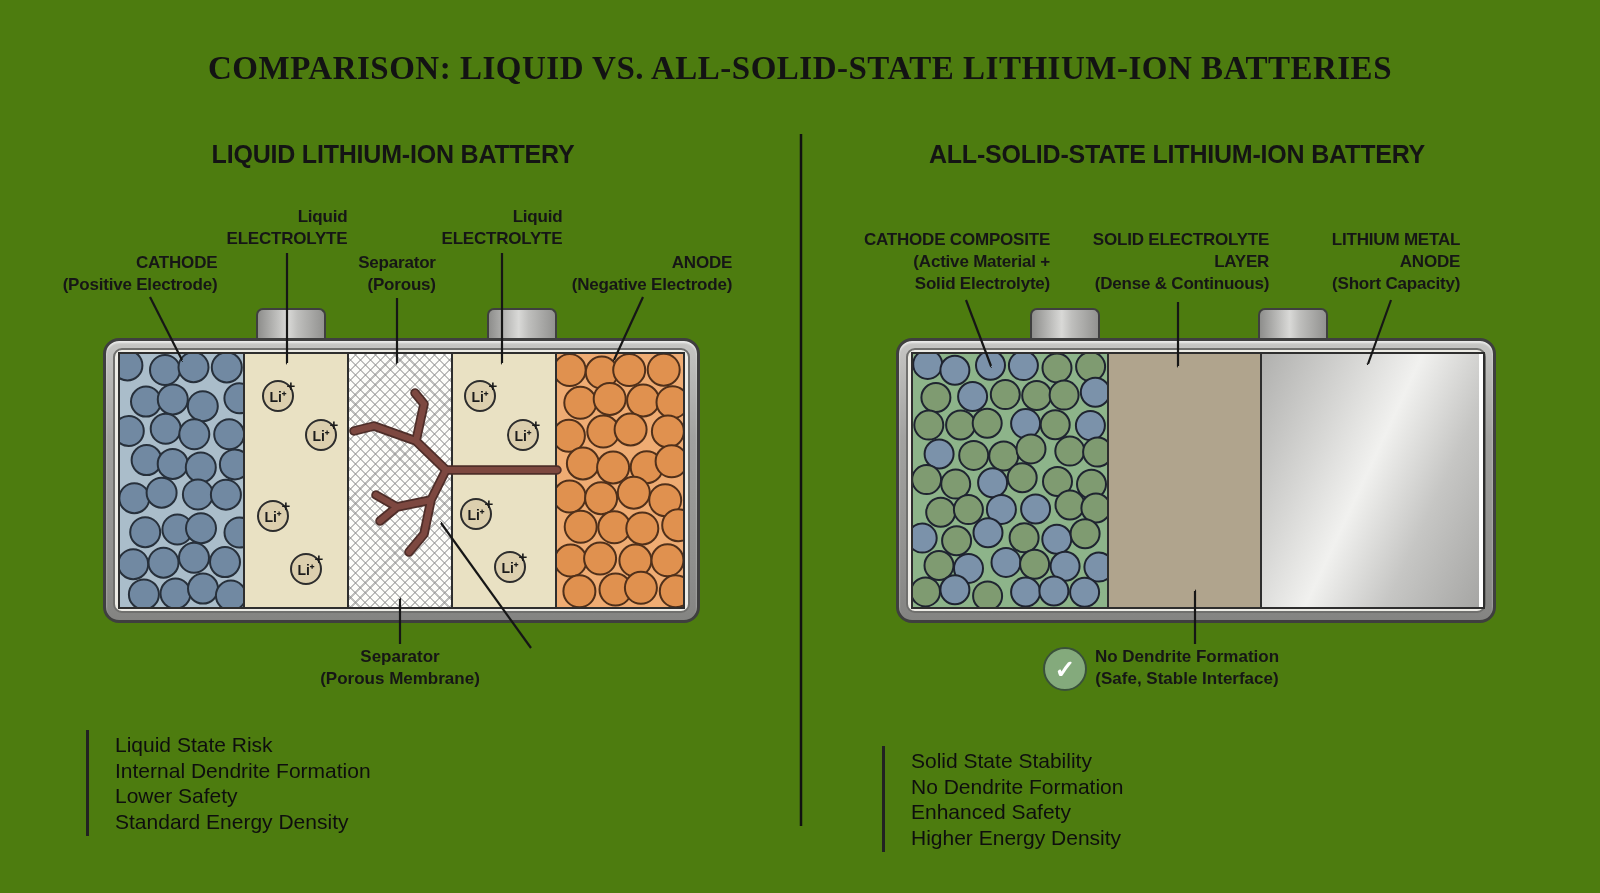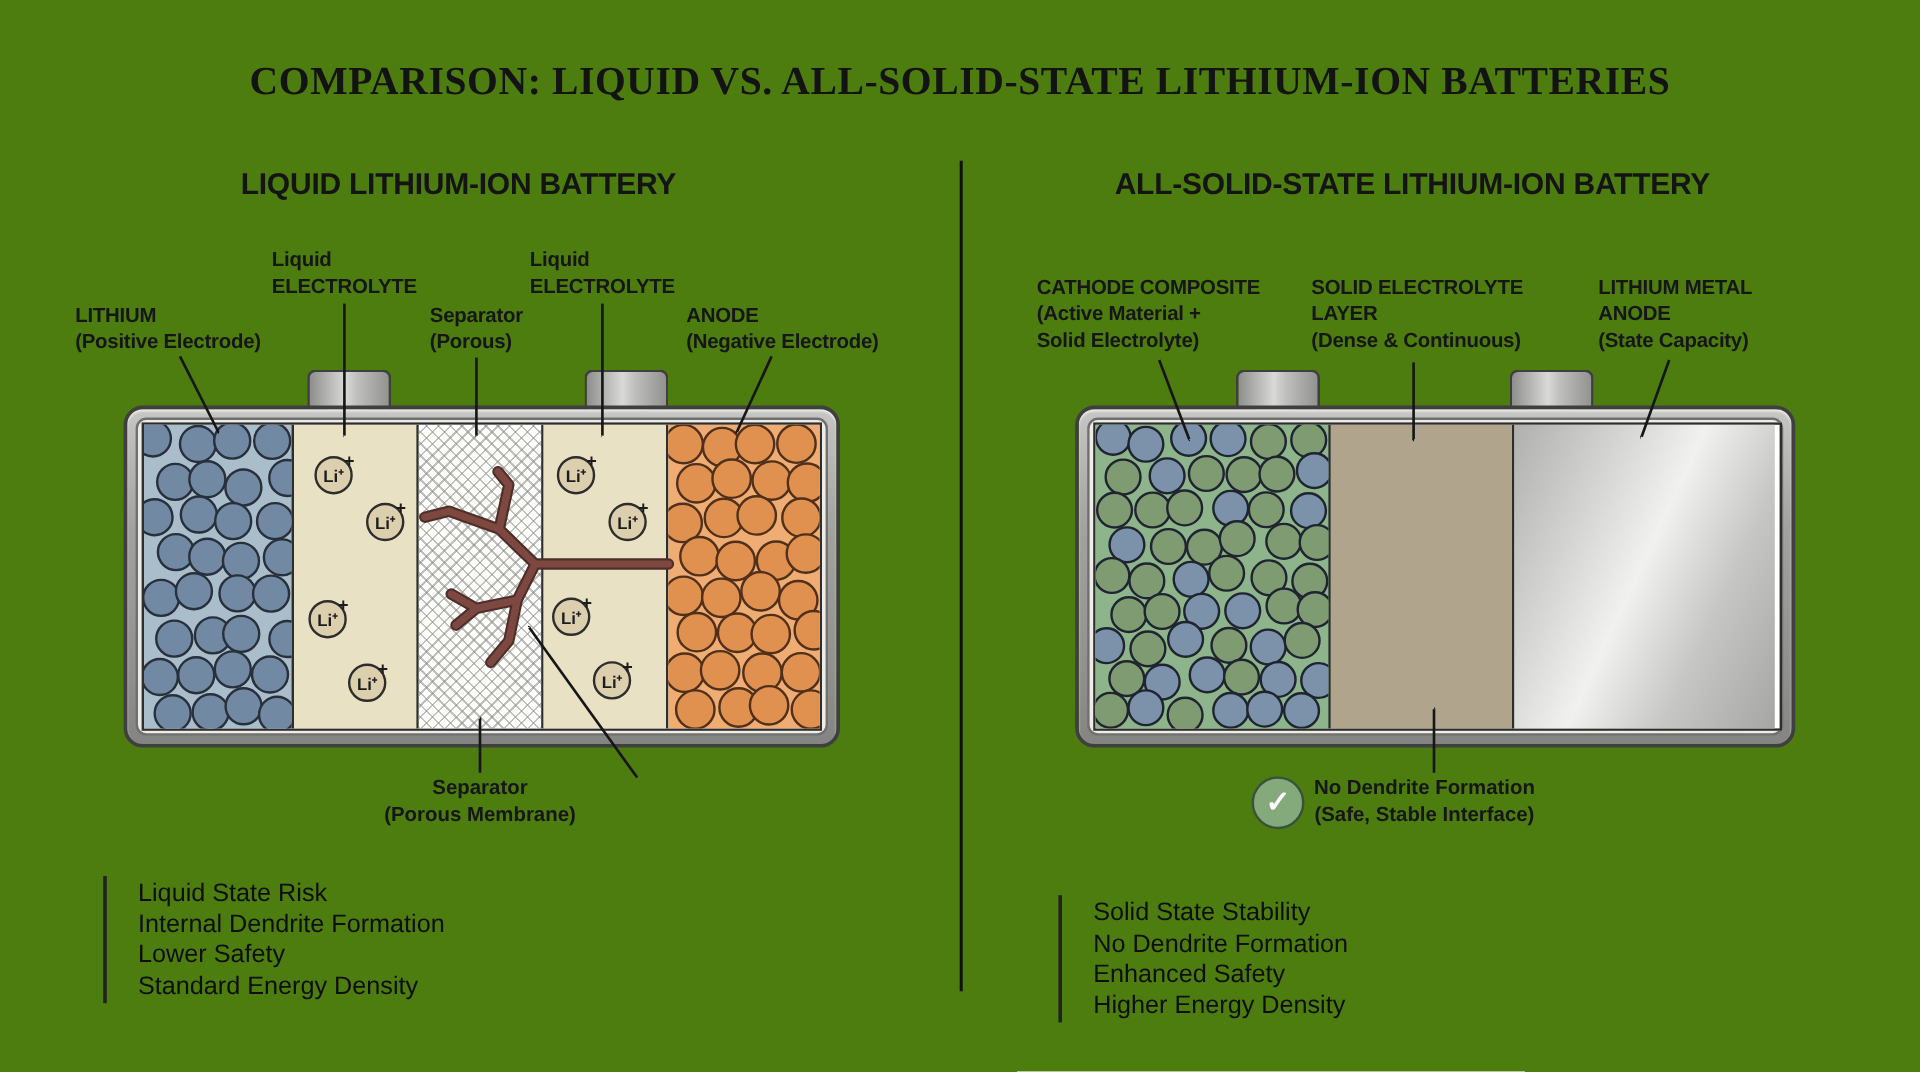--- a/index.html
+++ b/index.html
@@ -3,22 +3,22 @@
 <meta charset="utf-8">
 <style>
   html,body{margin:0;padding:0;background:#ffffff;}
   .canvas{position:relative;width:1600px;height:893px;background:#4d7c0f;overflow:hidden;
           font-family:"Liberation Sans",sans-serif;color:#111;}
   .title{position:absolute;left:0;top:50px;width:1600px;text-align:center;
          font-family:"Liberation Serif",serif;font-size:33px;font-weight:600;
          letter-spacing:.5px;color:#131313;}
   .panel-header{position:absolute;top:140px;width:580px;text-align:center;
          font-size:25px;font-weight:bold;letter-spacing:-.2px;color:#141414;}
-  .ph-left{left:92px;} .ph-right{left:887px;}
-  .lbl{position:absolute;text-align:left;font-weight:bold;font-size:17px;
+  .ph-left{left:103px;} .ph-right{left:887px;}
+  .lbl{position:absolute;text-align:right;font-weight:bold;font-size:17px;
        line-height:22px;letter-spacing:-.2px;transform:translateX(-50%);white-space:nowrap;color:#161616;}
   .case{position:absolute;border:3px solid #3f3f3f;border-radius:16px;
         background:linear-gradient(180deg,#c6c6c4,#a2a2a0 35%,#8f8f8d 80%,#848482);
         box-shadow:inset 0 2px 2px rgba(255,255,255,.65);}
   .case-inner{position:absolute;border:2px solid #70706e;border-radius:9px;background:#edece6;}
   .content{position:absolute;border:2px solid #2e2e2e;background:#fff;}
   .sec{position:absolute;top:0;height:100%;}
   .sec-line{border-right:2px solid #2e2e2e;}
   .sec svg{position:absolute;left:0;top:0;width:100%;height:100%;overflow:hidden;}
   .separator-hatch{background-color:#fdfdfa;background-image:
@@ -41,21 +41,21 @@
 <body>
 
 <div class="canvas">
 
   <div class="title">COMPARISON: LIQUID VS. ALL-SOLID-STATE LITHIUM-ION BATTERIES</div>
 
   <div class="panel-header ph-left">LIQUID LITHIUM-ION BATTERY</div>
   <div class="panel-header ph-right">ALL-SOLID-STATE LITHIUM-ION BATTERY</div>
 
   <div class="lbl" style="left:140px;top:252px;">
-    <div>LITHIUM</div>
+    <div>CATHODE</div>
     <div>(Positive Electrode)</div>
   </div>
   <div class="lbl" style="left:287px;top:206px;">
     <div>Liquid</div>
     <div>ELECTROLYTE</div>
   </div>
   <div class="lbl" style="left:397px;top:252px;">
     <div>Separator</div>
     <div>(Porous)</div>
   </div>
@@ -74,21 +74,21 @@
     <div>Solid Electrolyte)</div>
   </div>
   <div class="lbl" style="left:1181px;top:229px;">
     <div>SOLID ELECTROLYTE</div>
     <div>LAYER</div>
     <div>(Dense &amp; Continuous)</div>
   </div>
   <div class="lbl" style="left:1396px;top:229px;">
     <div>LITHIUM METAL</div>
     <div>ANODE</div>
-    <div>(State Capacity)</div>
+    <div>(Short Capacity)</div>
   </div>
 
   <div class="terminal" style="left:256px;top:308px;"></div>
   <div class="terminal" style="left:487px;top:308px;"></div>
   <div class="case" style="left:103px;top:338px;width:591px;height:279px;">
     <div class="case-inner" style="left:7px;top:7px;right:7px;bottom:7px;"></div>
   </div>
   <div class="content" style="left:118px;top:352px;width:563px;height:253px;text-align:right;">
     <div class="sec sec-line" style="left: 0px; width: 123px; background-color: rgb(170, 189, 202);">
       <svg id="svg-cathode-left" viewBox="0 0 123 253">

